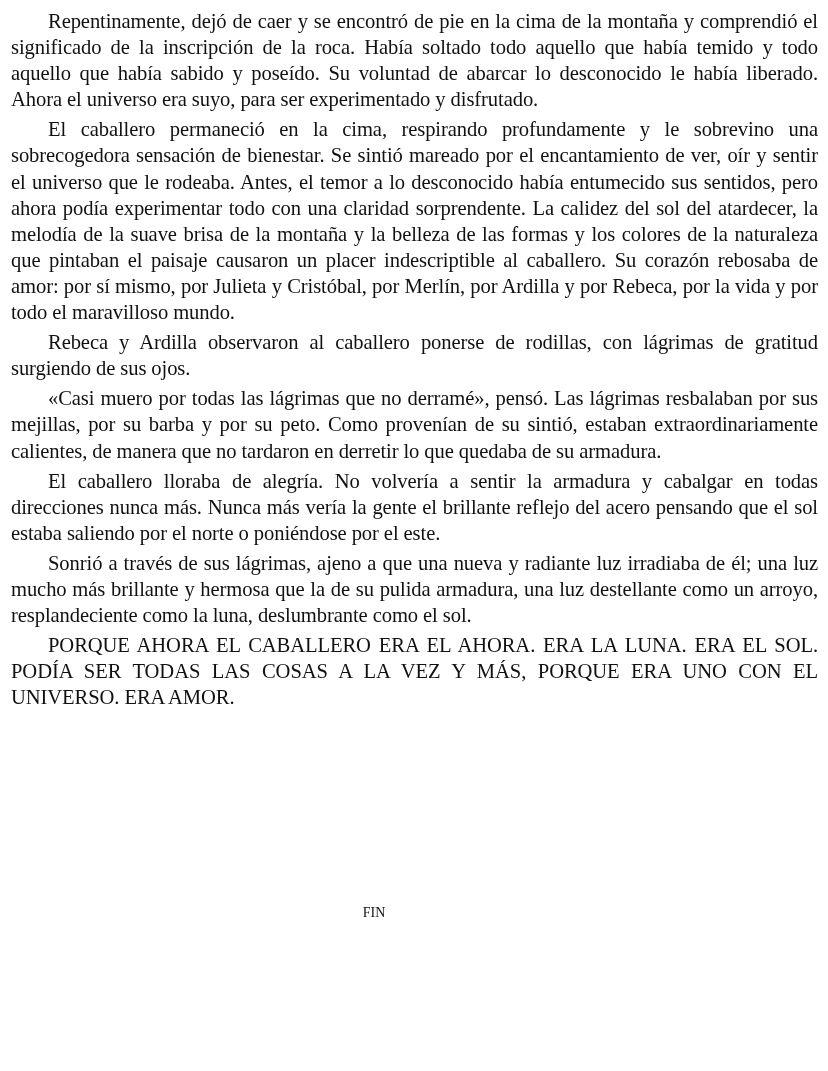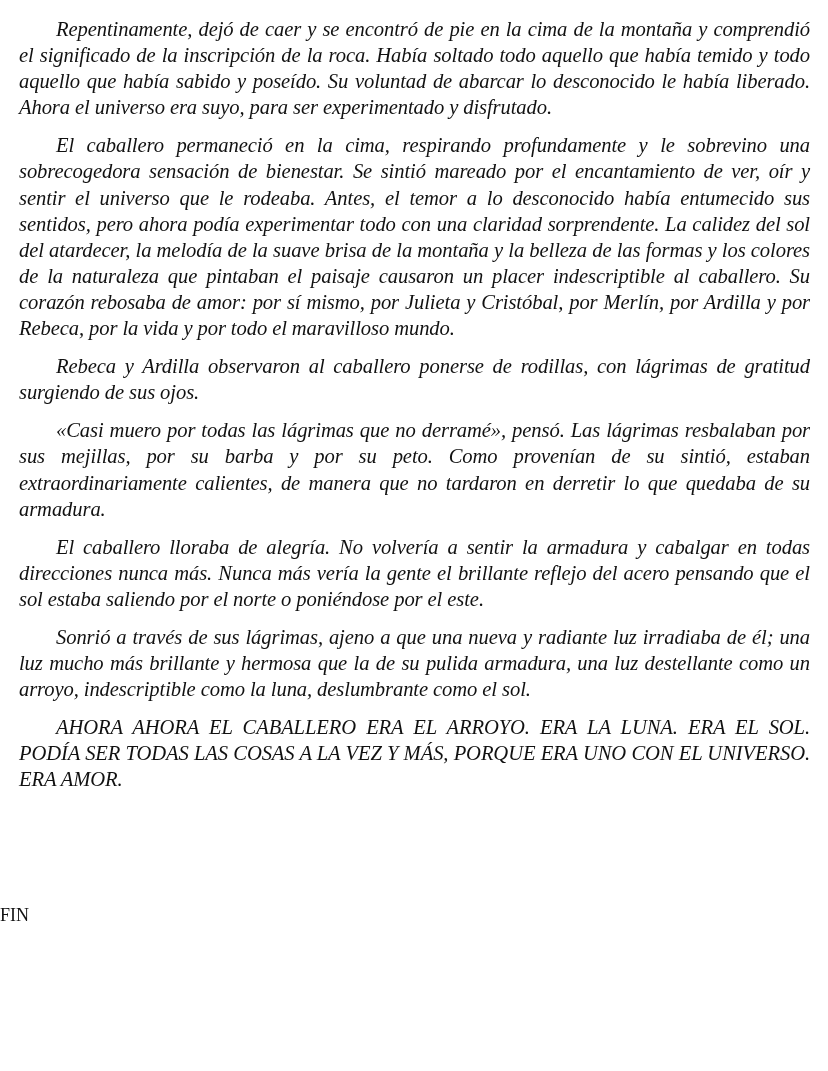--- a/index.html
+++ b/index.html
@@ -17,42 +17,42 @@
     position: absolute;
     left: 7px;
     top: 4px;
     width: 815px;
     font-family: "Liberation Serif", "DejaVu Serif", serif;
     font-size: 20.6px;
     line-height: 26.1px;
     color: #111111;
   }
   .page p {
-    margin: 12px;
+    margin: 4px;
     text-align: justify;
     text-indent: 37px;
     letter-spacing: -0.1px;
-    font-style: italic;
   }
   .fin {
     position: absolute;
     left: 0;
     width: 748px;
     top: 905px;
+    text-align: center;
     font-family: "Liberation Serif", "DejaVu Serif", serif;
-    font-size: 18px;
+    font-size: 14px;
     color: #111111;
   }
 </style>
 </head>
 <body>
 
 <div class="page">
   <p>Repentinamente, dejó de caer y se encontró de pie en la cima de la montaña y comprendió el significado de la inscripción de la roca. Había soltado todo aquello que había temido y todo aquello que había sabido y poseído. Su voluntad de abarcar lo desconocido le había liberado. Ahora el universo era suyo, para ser experimentado y disfrutado.</p>
   <p>El caballero permaneció en la cima, respirando profundamente y le sobrevino una sobrecogedora sensación de bienestar. Se sintió mareado por el encantamiento de ver, oír y sentir el universo que le rodeaba. Antes, el temor a lo desconocido había entumecido sus sentidos, pero ahora podía experimentar todo con una claridad sorprendente. La calidez del sol del atardecer, la melodía de la suave brisa de la montaña y la belleza de las formas y los colores de la naturaleza que pintaban el paisaje causaron un placer indescriptible al caballero. Su corazón rebosaba de amor: por sí mismo, por Julieta y Cristóbal, por Merlín, por Ardilla y por Rebeca, por la vida y por todo el maravilloso mundo.</p>
   <p>Rebeca y Ardilla observaron al caballero ponerse de rodillas, con lágrimas de gratitud surgiendo de sus ojos.</p>
   <p>«Casi muero por todas las lágrimas que no derramé», pensó. Las lágrimas resbalaban por sus mejillas, por su barba y por su peto. Como provenían de su sintió, estaban extraordinariamente calientes, de manera que no tardaron en derretir lo que quedaba de su armadura.</p>
   <p>El caballero lloraba de alegría. No volvería a sentir la armadura y cabalgar en todas direcciones nunca más. Nunca más vería la gente el brillante reflejo del acero pensando que el sol estaba saliendo por el norte o poniéndose por el este.</p>
-  <p>Sonrió a través de sus lágrimas, ajeno a que una nueva y radiante luz irradiaba de él; una luz mucho más brillante y hermosa que la de su pulida armadura, una luz destellante como un arroyo, indescriptible como la luna, deslumbrante como el sol.</p>
-  <p>AHORA AHORA EL CABALLERO ERA EL ARROYO. ERA LA LUNA. ERA EL SOL. PODÍA SER TODAS LAS COSAS A LA VEZ Y MÁS, PORQUE ERA UNO CON EL UNIVERSO. ERA AMOR.</p>
+  <p>Sonrió a través de sus lágrimas, ajeno a que una nueva y radiante luz irradiaba de él; una luz mucho más brillante y hermosa que la de su pulida armadura, una luz destellante como un arroyo, resplandeciente como la luna, deslumbrante como el sol.</p>
+  <p>PORQUE AHORA EL CABALLERO ERA EL AHORA. ERA LA LUNA. ERA EL SOL. PODÍA SER TODAS LAS COSAS A LA VEZ Y MÁS, PORQUE ERA UNO CON EL UNIVERSO. ERA AMOR.</p>
 </div>
 
 <div class="fin">FIN</div>
 
 </body></html>

